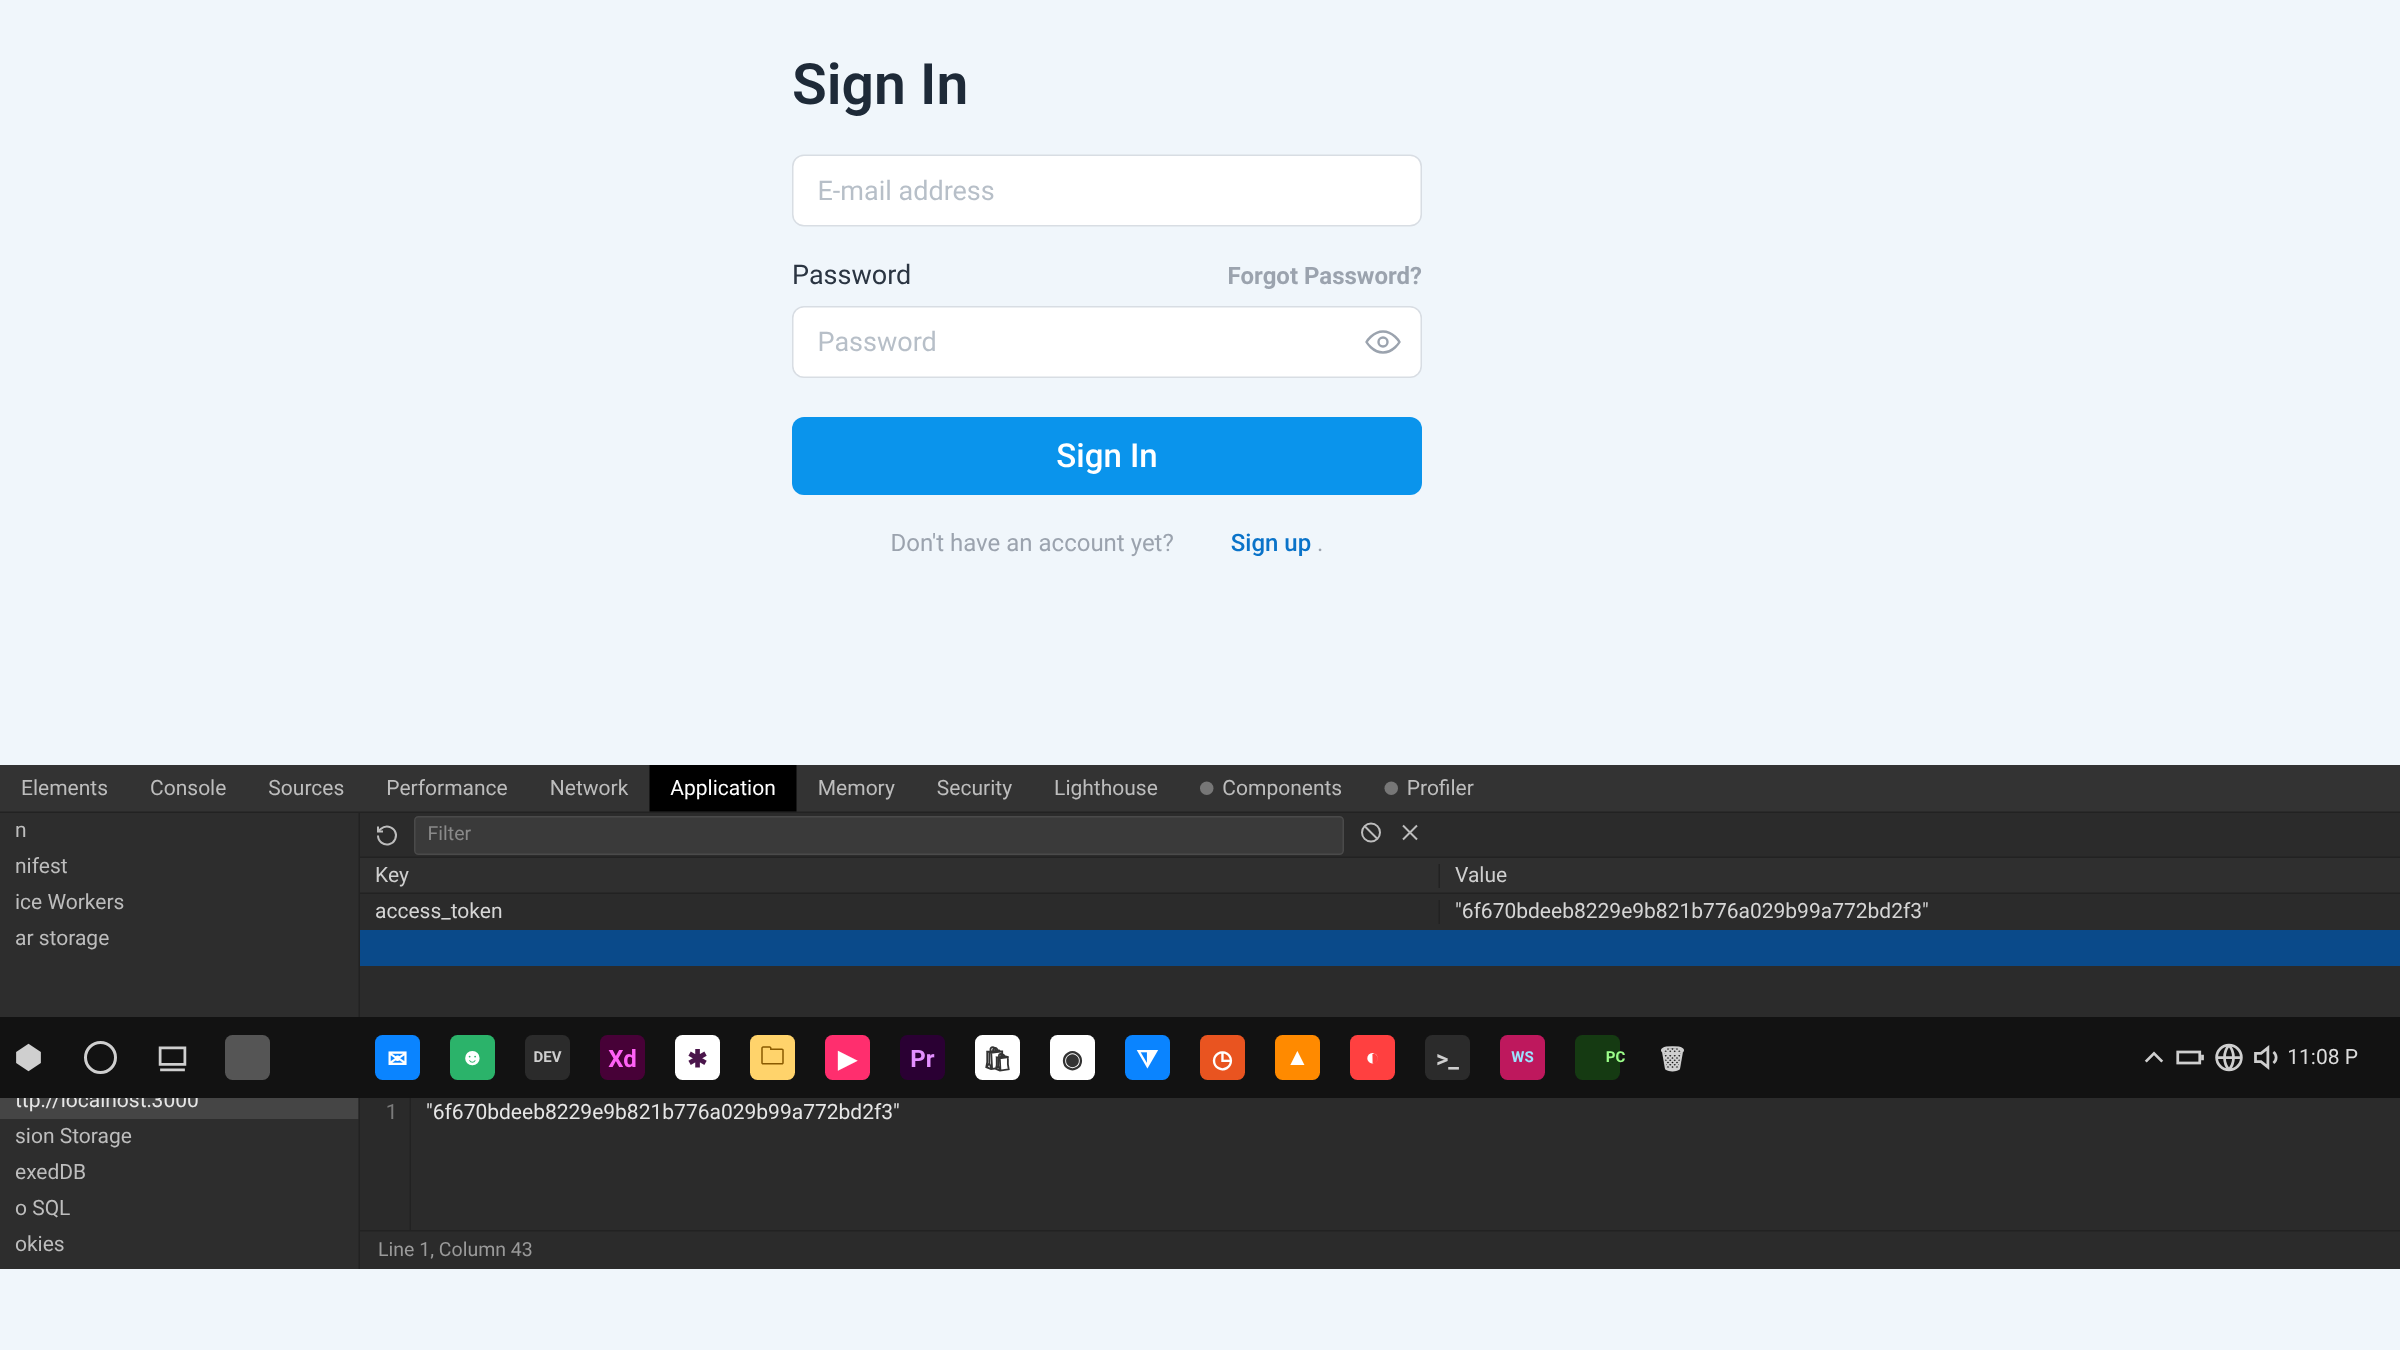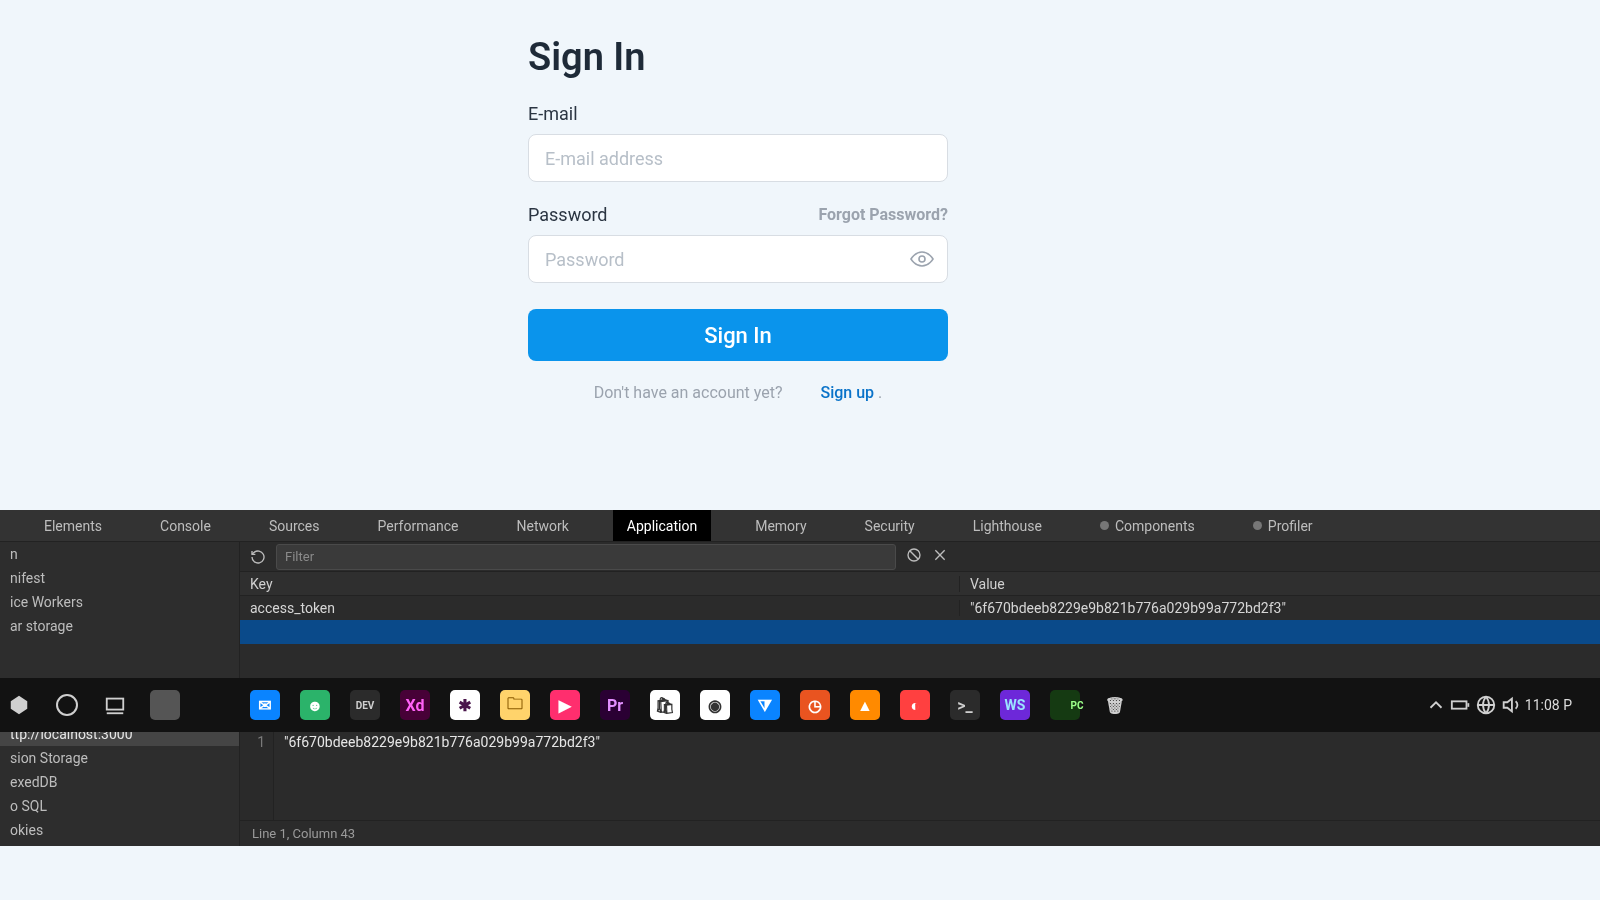--- a/index.html
+++ b/index.html
@@ -17,21 +17,21 @@
 .pw-wrap .input{padding-right:50px;}
 .eye{position:absolute;right:14px;top:12px;width:24px;height:24px;cursor:pointer;color:#9ba3ae;}
 .eye svg{width:24px;height:24px;stroke:#9ba3ae;fill:none;stroke-width:1.6;}
 .btn{width:100%;height:52px;border:none;border-radius:8px;background:#0a94ec;color:#fff;font-size:22px;font-weight:500;cursor:pointer;margin-top:4px;}
 .below{text-align:center;margin-top:22px;font-size:16px;color:#9ba3ae;}
 .below a{color:#0a73c9;text-decoration:none;font-weight:500;margin-left:34px;}
 
 
 .devtools{position:absolute;left:0;right:0;top:510px;height:336px;background:#2b2b2b;color:#cfcfcf;font-family:"Segoe UI",Arial,sans-serif;font-size:14px;display:flex;flex-direction:column;}
 .dt-tabs{height:32px;background:#333;display:flex;align-items:stretch;border-bottom:1px solid #222;}
-.dt-tab{padding:0 14px;display:flex;align-items:center;color:#bdbdbd;cursor:pointer;margin-left:30px;}
+.dt-tab{padding:0 14px;display:flex;align-items:center;color:#bdbdbd;cursor:pointer;}
 .dt-tab.active{background:#000;color:#fff;}
 .dt-tab .dot{width:9px;height:9px;border-radius:50%;background:#777;margin-right:6px;}
 .dt-body{flex:1;display:flex;min-height:0;}
 .dt-side{width:240px;background:#2d2d2d;border-right:1px solid #222;overflow:hidden;}
 .dt-side .item{padding:4px 10px;color:#bdbdbd;white-space:nowrap;cursor:pointer;}
 .dt-side .sel{background:#454545;color:#e6e6e6;}
 .dt-main{flex:1;display:flex;flex-direction:column;min-width:0;}
 .dt-toolbar{height:30px;display:flex;align-items:center;gap:10px;padding:0 10px;border-bottom:1px solid #222;}
 .dt-refresh{display:flex;align-items:center;cursor:pointer;}
 .dt-refresh svg{width:16px;height:16px;stroke:#bdbdbd;fill:none;stroke-width:2;}
@@ -66,23 +66,20 @@
 .clock{white-space:nowrap;}
 </style>
 </head>
 <body>
 
 <div class="page">
 
   <div class="card">
     <h1>Sign In</h1>
 
-    <div class="field-label">
-      <span>E-mail</span>
-    </div>
     <input class="input" type="text" placeholder="E-mail address" style="">
 
     <div class="field-label">
       <span>Password</span>
       <span class="forgot">Forgot Password?</span>
     </div>
     <div class="pw-wrap">
       <input class="input" type="password" placeholder="Password" style="">
       <span class="eye">
         <svg viewBox="0 0 24 24">
@@ -226,21 +223,21 @@
         <div class="app" style="background: rgb(255, 211, 107); color: rgb(138, 90, 0);">🗀</div>
         <div class="app" style="background: rgb(255, 46, 110); color: rgb(255, 255, 255);">▶</div>
         <div class="app" style="background: rgb(42, 0, 51); color: rgb(227, 143, 255);">Pr</div>
         <div class="app" style="background: rgb(255, 255, 255); color: rgb(51, 51, 51);">🛍</div>
         <div class="app" style="background: rgb(255, 255, 255); color: rgb(51, 51, 51);">◉</div>
         <div class="app" style="background: rgb(10, 132, 255); color: rgb(255, 255, 255);">⧩</div>
         <div class="app" style="background: rgb(233, 84, 32); color: rgb(255, 255, 255);">◷</div>
         <div class="app" style="background: rgb(255, 138, 0); color: rgb(255, 255, 255);">▲</div>
         <div class="app" style="background: rgb(255, 64, 64); color: rgb(255, 255, 255);">◐</div>
         <div class="app" style="background: rgb(43, 43, 43); color: rgb(207, 207, 207);">&gt;_</div>
-        <div class="app" style="background: #6d28d9; color: rgb(155, 227, 255); font-size: 14px;">WS</div>
+        <div class="app" style="background: #be185d; color: rgb(155, 227, 255); font-size: 10px;">WS</div>
         <div class="app" style="background: rgb(21, 58, 18); color: rgb(156, 255, 138); font-size: 10px; padding-left: 24px;">PC</div>
         <div class="app" style="background: transparent; color: rgb(207, 207, 207);">🗑</div>
       </div>
     <div class="tb-right">
       <span class="ic">
         <svg viewBox="0 0 24 24" fill="none" stroke="#cfcfcf" stroke-width="2">
             <path d="M6 15l6-6 6 6"></path>
           </svg>
       </span>
       <span class="ic">

